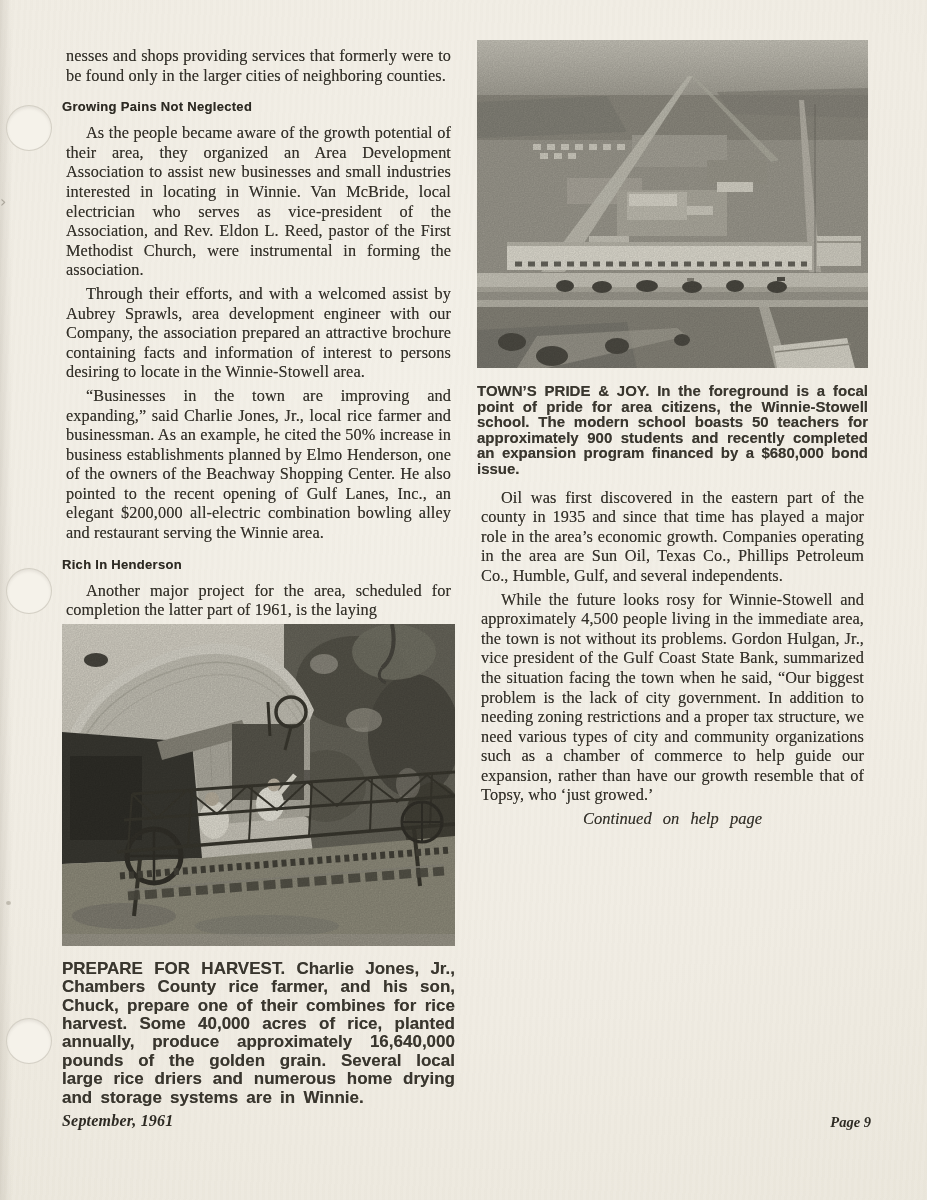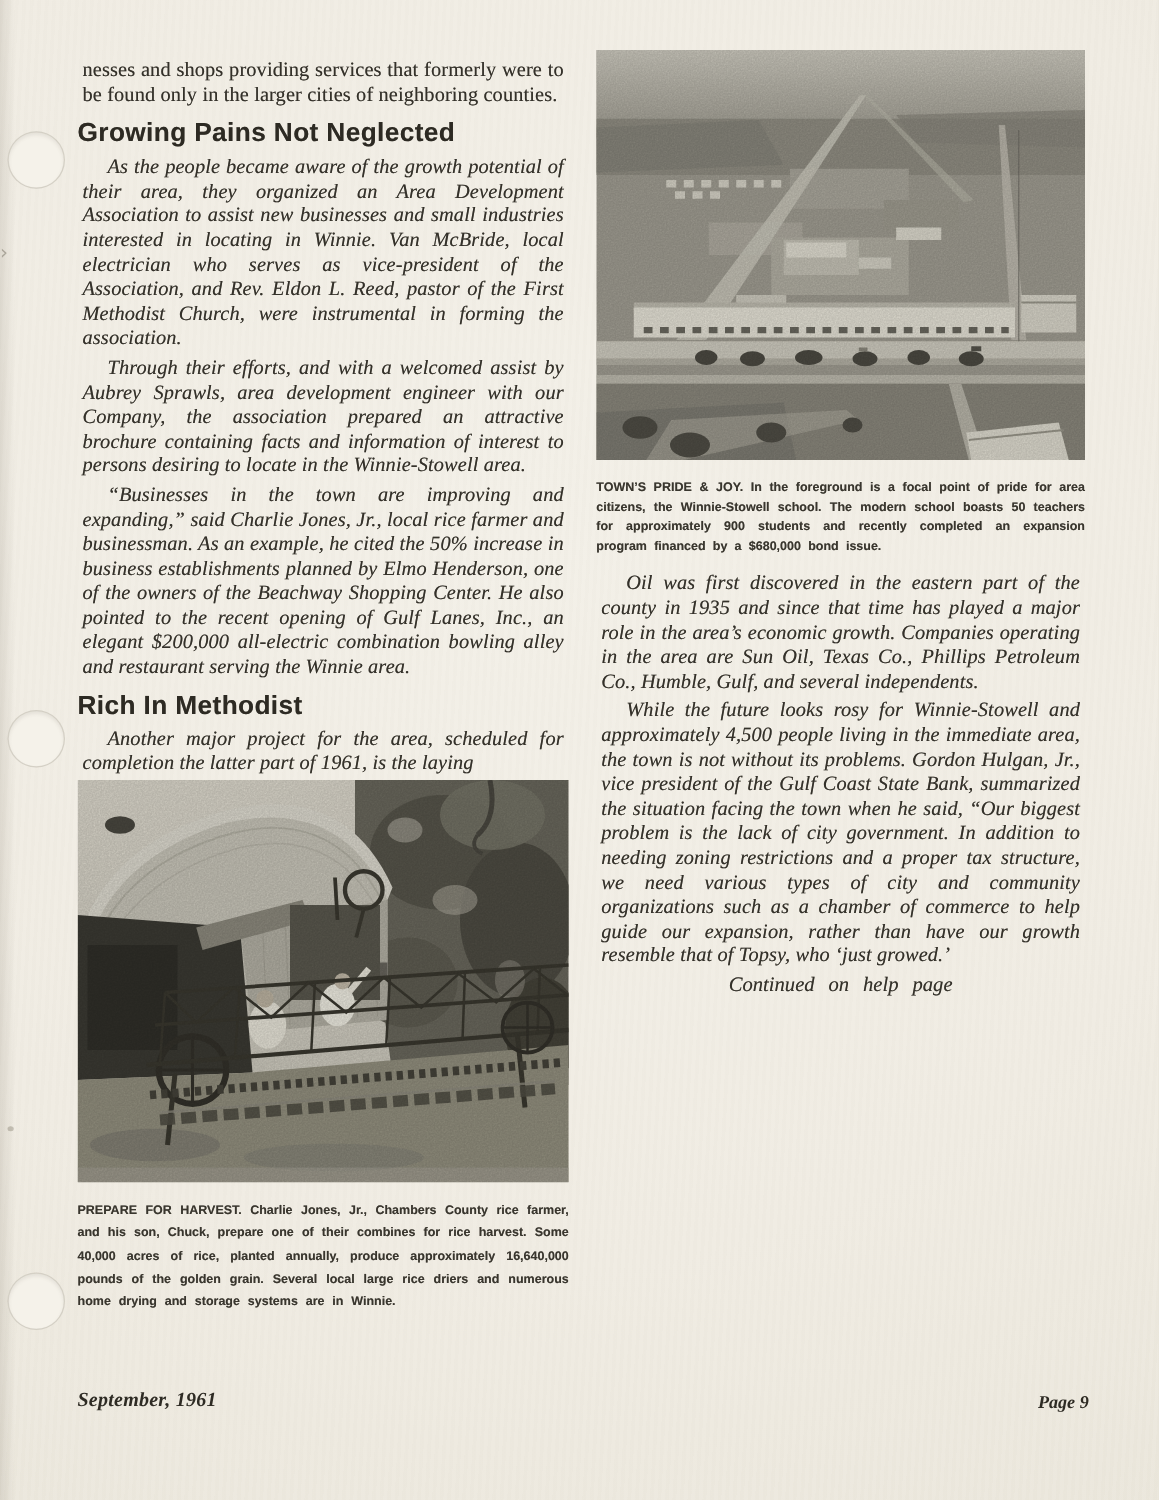--- a/index.html
+++ b/index.html
@@ -18,34 +18,34 @@
   }
   .col{position:absolute;}
   .col-left{left:62px;top:42px;width:393px;}
   .col-right{left:477px;top:40px;width:391px;}
   .body{
     font:16.3px/19.6px "Liberation Serif", serif;
     text-align:justify;margin:4px;color:#34312a;
     text-shadow:0 0 0.4px rgba(40,37,30,0.55);
     letter-spacing:0.1px;
   }
-  .indent{text-indent:20px;font-style:italic;}
+  .indent{text-indent:20px;}
   .heading{
     font-family:"Liberation Sans", sans-serif;font-weight:700;
-    font-size:21px;line-height:18px;letter-spacing:0.3px;
+    font-size:13px;line-height:18px;letter-spacing:0.3px;
     margin:13px 0 7px;color:#2d2a23;
     text-shadow:0 0 0.4px rgba(40,37,30,0.5);
   }
   .caption{
     font-family:"Liberation Sans", sans-serif;font-weight:700;
     text-align:justify;color:#39362e;margin:0;
     text-shadow:0 0 0.4px rgba(45,42,35,0.5);
   }
-  .caption-left{font-size:10px;line-height:18.4px;word-spacing:3.5px;margin-top:14px;}
-  .caption-right{font-size:10px;line-height:15.6px;word-spacing:3px;margin:15px 0 11px;}
+  .caption-left{font-size:17px;line-height:18.4px;word-spacing:3.5px;margin-top:14px;}
+  .caption-right{font-size:15px;line-height:15.6px;word-spacing:3px;margin:15px 0 11px;}
   figure.photo{margin:0;padding:0;overflow:hidden;}
   .photo-aerial{width:391px;height:328px;}
   .photo-harvest{width:393px;height:322px;margin-top:22px;}
   figure.photo svg{display:block;width:100%;height:100%;}
   .continued{
     font:italic 16.5px/20px "Liberation Serif", serif;
     text-align:center;word-spacing:7px;margin:4px 0 0;color:#34312a;
     text-shadow:0 0 0.4px rgba(40,37,30,0.5);
   }
   .footer{
@@ -81,21 +81,21 @@
   <div class="punch-hole hole-3"></div>
   <div class="scratch-mark">›</div>
   <div class="speck"></div>
 
   <div class="col col-left">
     <p class="body">nesses and shops providing services that formerly were to be found only in the larger cities of neighboring counties.</p>
     <h3 class="heading">Growing Pains Not Neglected</h3>
     <p class="body indent">As the people became aware of the growth potential of their area, they organized an Area Development Association to assist new businesses and small industries interested in locating in Winnie. Van McBride, local electrician who serves as vice-president of the Association, and Rev. Eldon L. Reed, pastor of the First Methodist Church, were instrumental in forming the association.</p>
     <p class="body indent">Through their efforts, and with a welcomed assist by Aubrey Sprawls, area development engineer with our Company, the association prepared an attractive brochure containing facts and information of interest to persons desiring to locate in the Winnie-Stowell area.</p>
     <p class="body indent">“Businesses in the town are improving and expanding,” said Charlie Jones, Jr., local rice farmer and businessman. As an example, he cited the 50% increase in business establishments planned by Elmo Henderson, one of the owners of the Beachway Shopping Center. He also pointed to the recent opening of Gulf Lanes, Inc., an elegant $200,000 all-electric combination bowling alley and restaurant serving the Winnie area.</p>
-    <h3 class="heading">Rich In Methodist</h3>
+    <h3 class="heading">Rich In Henderson</h3>
     <p class="body indent">Another major project for the area, scheduled for completion the latter part of 1961, is the laying</p>
 
     <figure class="photo photo-harvest">
       <svg viewBox="0 0 393 322" preserveAspectRatio="none">
         <defs>
           <filter id="grainH">
               <feTurbulence type="fractalNoise" baseFrequency="0.75" numOctaves="2" result="n"></feTurbulence>
               <feColorMatrix in="n" type="matrix" values="0 0 0 0 0  0 0 0 0 0  0 0 0 0 0  0.55 0.55 0.55 0 0"></feColorMatrix>
             </filter>
           <linearGradient id="skyH" x1="0" y1="0" x2="0" y2="1">

